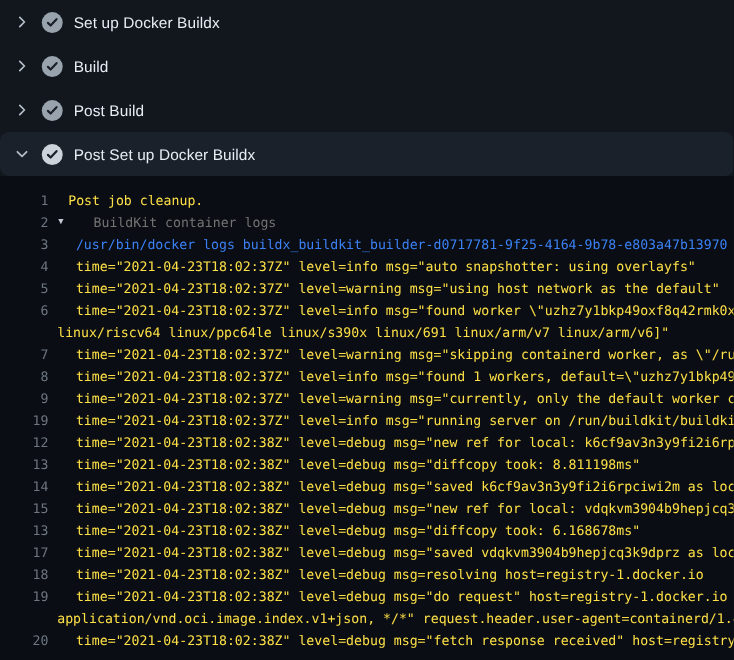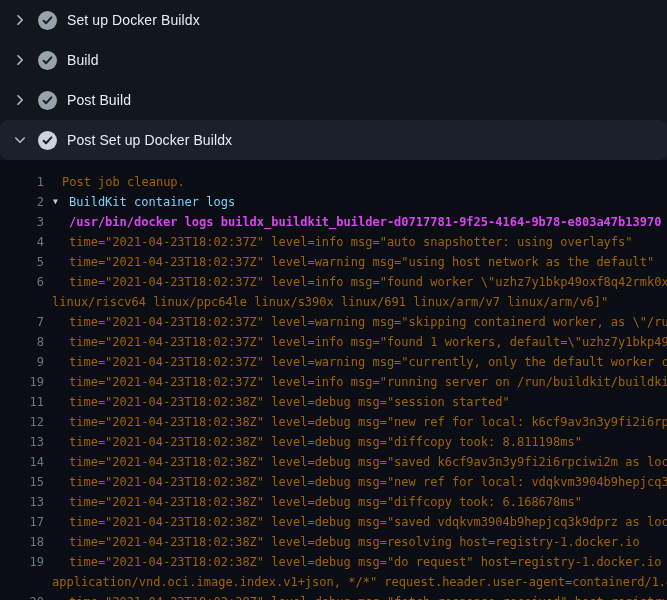--- a/index.html
+++ b/index.html
@@ -17,26 +17,26 @@
   .step.expanded .chevron svg { transform:rotate(90deg); }
   .check { width:19px; height:19px; border-radius:50%; margin-left:10px; flex:none;
            display:flex; align-items:center; justify-content:center; }
   .step-label { margin-left:10px; font-size:14px; color:#e6edf3; letter-spacing:.1px; }
 
   
   .console { height:440px; background:#0a0d13; padding-top:12px; overflow:hidden; flex:none;
              font-family:"DejaVu Sans Mono","Liberation Mono", monospace; font-size:12px; }
   .lrow { display:flex; height:20px; line-height:20px; white-space:pre; overflow:hidden; }
   .num { width:44px; flex:none; text-align:right; color:#6e7681; cursor:pointer; }
-  .lc { color:#a16207; }
+  .lc { color:#fde047; }
   .k-plain .lc { margin-left:18px; }
-  .k-group .lc { margin-left:0; color:#7dd3fc; }
+  .k-group .lc { margin-left:16px; color:#737373; }
   .k-group { cursor:pointer; }
   .tri { margin-left:9px; width:16px; flex:none; color:#c2cad2; font-size:8px; line-height:20px; }
-  .k-cmd .lc { margin-left:25px; color:#d946ef; font-weight:bold; }
+  .k-cmd .lc { margin-left:25px; color:#3b82f6; font-weight:normal; }
   .k-log .lc { margin-left:25px; }
   .k-cont .lc { margin-left:8px; }
 </style>
 </head>
 <body>
 
 <div class="app">
   <div class="steps">
       <div class="step">
         <span class="chevron">
@@ -96,21 +96,20 @@
       <div class="lrow k-group"><span class="num">2</span><span class="tri">▼</span><span class="lc">BuildKit container logs</span></div>
       <div class="lrow k-cmd"><span class="num">3</span><span class="lc">/usr/bin/docker logs buildx_buildkit_builder-d0717781-9f25-4164-9b78-e803a47b13970</span></div>
       <div class="lrow k-log"><span class="num">4</span><span class="lc">time="2021-04-23T18:02:37Z" level=info msg="auto snapshotter: using overlayfs"</span></div>
       <div class="lrow k-log"><span class="num">5</span><span class="lc">time="2021-04-23T18:02:37Z" level=warning msg="using host network as the default"</span></div>
       <div class="lrow k-log"><span class="num">6</span><span class="lc">time="2021-04-23T18:02:37Z" level=info msg="found worker \"uzhz7y1bkp49oxf8q42rmk0xj</span></div>
       <div class="lrow k-cont"><span class="num"></span><span class="lc">linux/riscv64 linux/ppc64le linux/s390x linux/691 linux/arm/v7 linux/arm/v6]"</span></div>
       <div class="lrow k-log"><span class="num">7</span><span class="lc">time="2021-04-23T18:02:37Z" level=warning msg="skipping containerd worker, as \"/run</span></div>
       <div class="lrow k-log"><span class="num">8</span><span class="lc">time="2021-04-23T18:02:37Z" level=info msg="found 1 workers, default=\"uzhz7y1bkp49o</span></div>
       <div class="lrow k-log"><span class="num">9</span><span class="lc">time="2021-04-23T18:02:37Z" level=warning msg="currently, only the default worker ca</span></div>
       <div class="lrow k-log"><span class="num">19</span><span class="lc">time="2021-04-23T18:02:37Z" level=info msg="running server on /run/buildkit/buildkit</span></div>
-      <div class="lrow k-log"><span class="num">11</span><span class="lc">time="2021-04-23T18:02:38Z" level=debug msg="session started"</span></div>
       <div class="lrow k-log"><span class="num">12</span><span class="lc">time="2021-04-23T18:02:38Z" level=debug msg="new ref for local: k6cf9av3n3y9fi2i6rpc</span></div>
       <div class="lrow k-log"><span class="num">13</span><span class="lc">time="2021-04-23T18:02:38Z" level=debug msg="diffcopy took: 8.811198ms"</span></div>
       <div class="lrow k-log"><span class="num">14</span><span class="lc">time="2021-04-23T18:02:38Z" level=debug msg="saved k6cf9av3n3y9fi2i6rpciwi2m as loca</span></div>
       <div class="lrow k-log"><span class="num">15</span><span class="lc">time="2021-04-23T18:02:38Z" level=debug msg="new ref for local: vdqkvm3904b9hepjcq3k</span></div>
       <div class="lrow k-log"><span class="num">13</span><span class="lc">time="2021-04-23T18:02:38Z" level=debug msg="diffcopy took: 6.168678ms"</span></div>
       <div class="lrow k-log"><span class="num">17</span><span class="lc">time="2021-04-23T18:02:38Z" level=debug msg="saved vdqkvm3904b9hepjcq3k9dprz as loca</span></div>
       <div class="lrow k-log"><span class="num">18</span><span class="lc">time="2021-04-23T18:02:38Z" level=debug msg=resolving host=registry-1.docker.io</span></div>
       <div class="lrow k-log"><span class="num">19</span><span class="lc">time="2021-04-23T18:02:38Z" level=debug msg="do request" host=registry-1.docker.io r</span></div>
       <div class="lrow k-cont"><span class="num"></span><span class="lc">application/vnd.oci.image.index.v1+json, */*" request.header.user-agent=containerd/1.4</span></div>
       <div class="lrow k-log"><span class="num">20</span><span class="lc">time="2021-04-23T18:02:38Z" level=debug msg="fetch response received" host=registry-</span></div>

